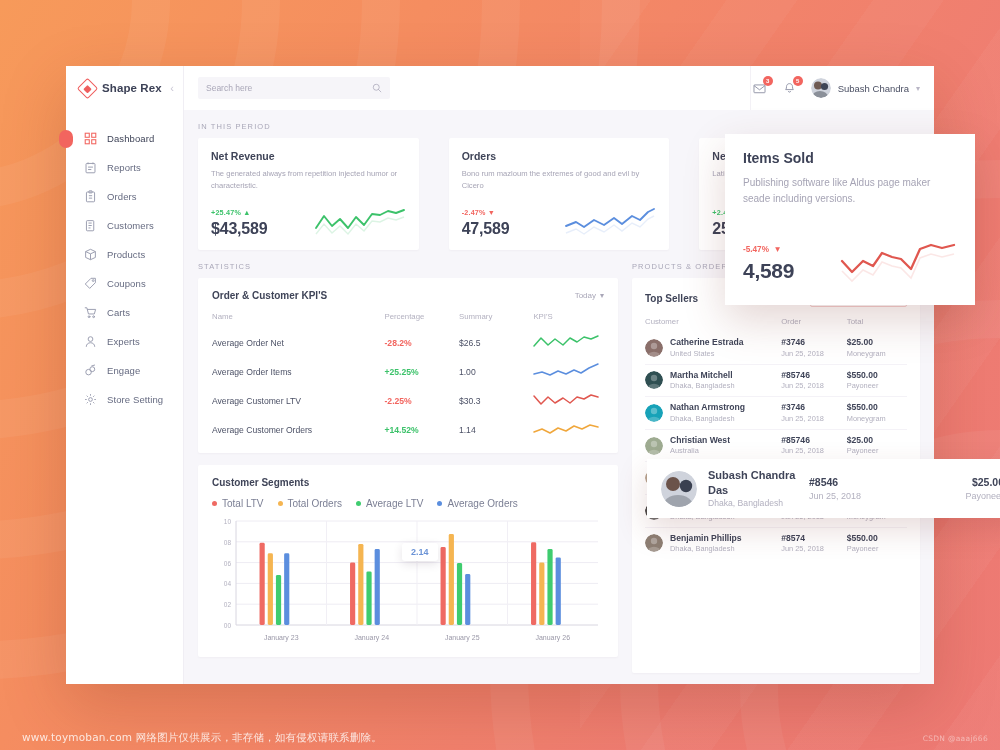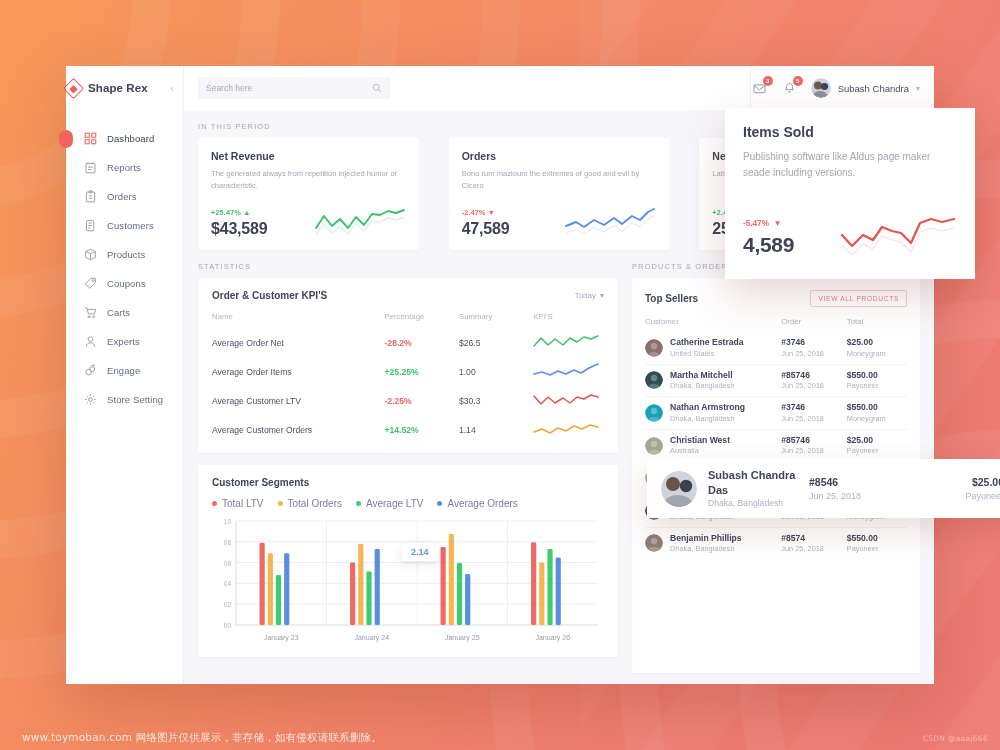--- a/index.html
+++ b/index.html
@@ -32,21 +32,21 @@
   
   .app {
     position: absolute; left: 66px; top: 66px; width: 868px; height: 618px;
     background: #fff; box-shadow: 0 22px 60px rgba(120,40,20,0.22);
     display: flex; flex-direction: column; overflow: visible;
   }
 
   
   .topbar { height: 44px; display: flex; align-items: stretch; background: #fff; flex: 0 0 44px; }
   .brand {
-    width: 118px; display: flex; align-items: center; gap: 7px; 
+    width: 118px; display: flex; align-items: center; gap: 7px; padding-left: 14px;
     border-right: 1px solid #f0eef4; position: relative;
   }
   .logo-diamond {
     width: 15px; height: 15px; transform: rotate(45deg);
     border: 1.6px solid #ef5e5e; border-radius: 2px;
     display: flex; align-items: center; justify-content: center; flex: 0 0 auto;
   }
   .logo-diamond i { width: 6px; height: 6px; background: #ef5e5e; border-radius: 1px; display: block; }
   .brand-name { font-size: 11.5px; color: #3d4257; font-weight: 600; letter-spacing: .1px; }
   .collapse-chevron { position: absolute; right: 9px; color: #c9c6d4; font-size: 11px; line-height: 1; }
@@ -159,21 +159,21 @@
   .ts-row:first-child td { border-top: 0; }
   .cust-cell { display: flex; align-items: center; gap: 7px; }
   .l1 { font-size: 8.6px; color: #3f4458; font-weight: 600; line-height: 1.35; }
   .l2 { font-size: 7.4px; color: #b2b0bf; line-height: 1.35; }
   .col-c { width: 52%; }
   .col-o { width: 25%; }
   .col-t { width: 23%; }
 
   
   .float-items-sold {
-    position: absolute; left: 659px; top: 42px; width: 250px; height: 171px;
+    position: absolute; left: 659px; top: 68px; width: 250px; height: 171px;
     background: #fff; box-shadow: 0 16px 40px rgba(120,50,40,0.20);
     padding: 16px 18px; z-index: 30;
   }
   .fis-title { font-size: 14px; color: #3d4257; font-weight: 600; margin-bottom: 9px; }
   .fis-desc { font-size: 10px; line-height: 1.6; color: #a6a4b5; margin-bottom: 24px; margin-top: 8px; }
   .fis-foot { display: flex; align-items: flex-end; justify-content: space-between; }
   .fis-delta { font-size: 8.2px; color: #f2655f; font-weight: 600; margin-bottom: 5px; }
   .fis-value { font-size: 21px; color: #3d4257; font-weight: 600; letter-spacing: -.3px; }
 
   .float-row {

